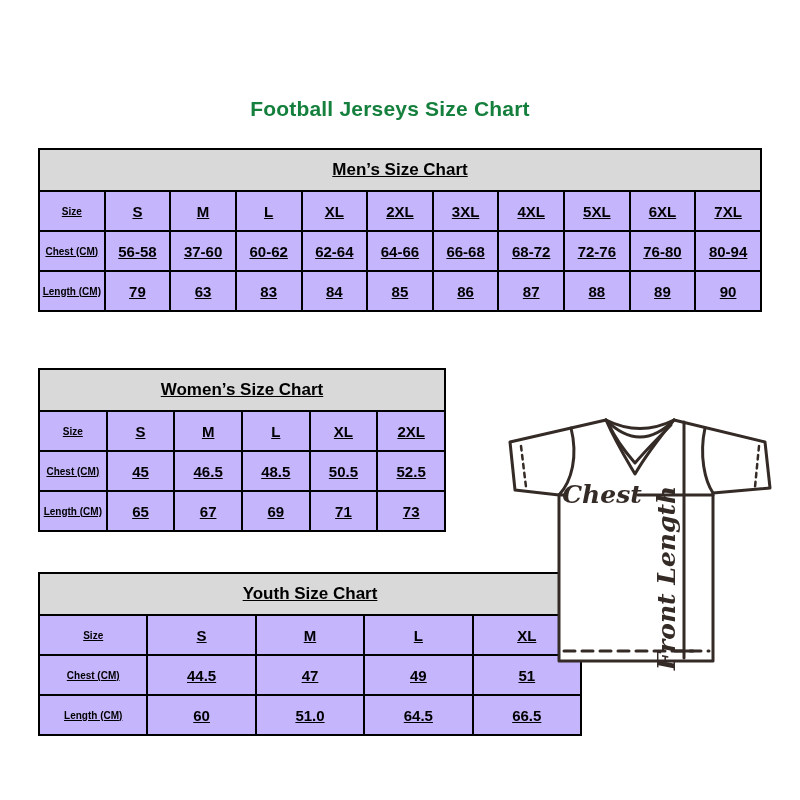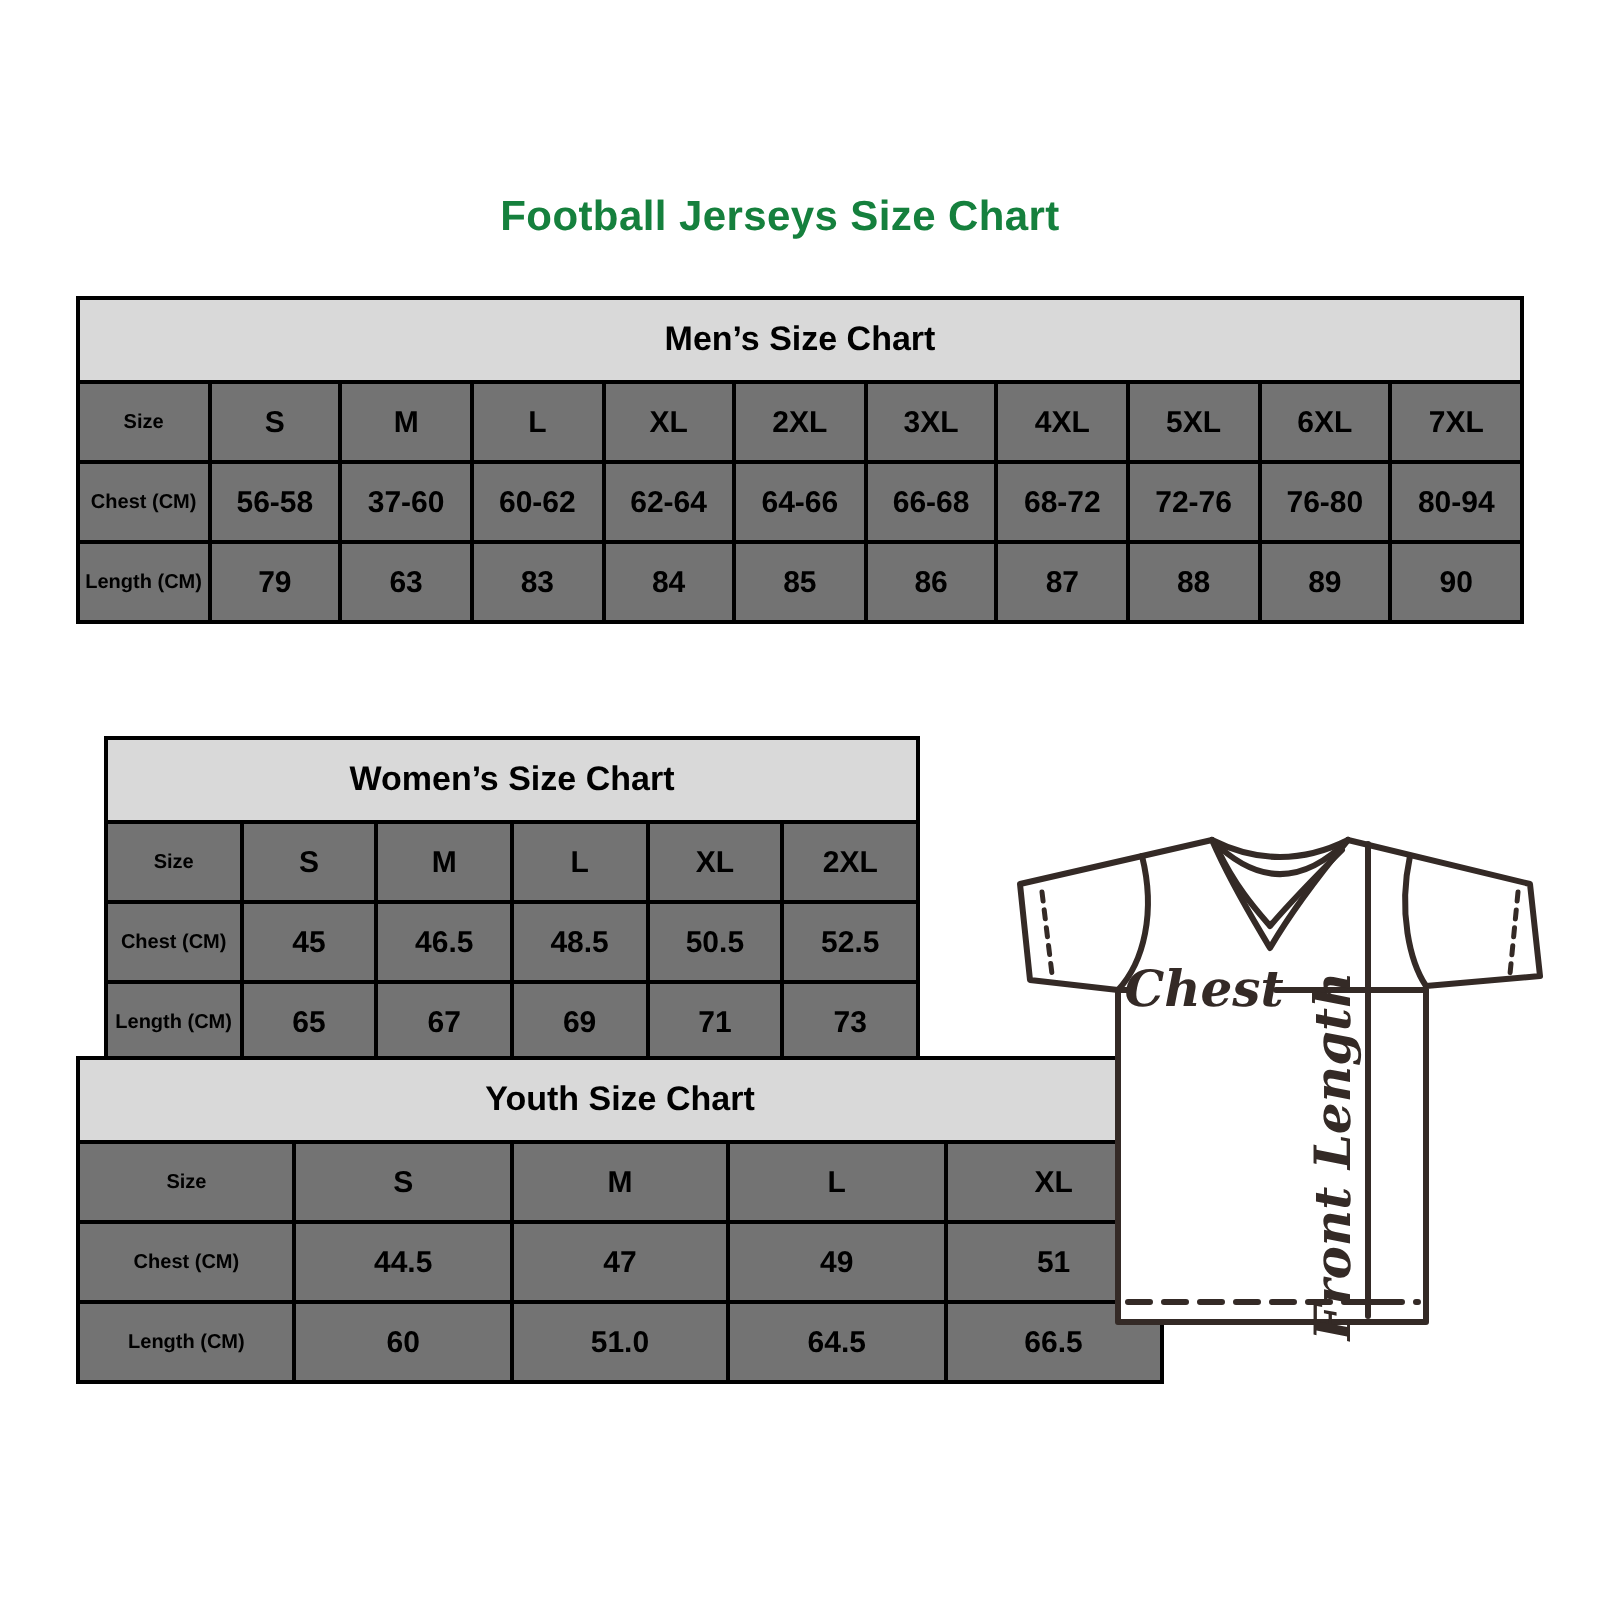--- a/index.html
+++ b/index.html
@@ -7,37 +7,38 @@
     width:800px;height:800px;position:relative;background:#ffffff;
     font-family:"Liberation Sans",sans-serif;overflow:hidden;
   }
   .page-title{
     position:absolute;left:0;top:97px;width:780px;
     text-align:center;font-size:21px;font-weight:bold;color:#15803d;
     font-family:"Liberation Sans",sans-serif;letter-spacing:0.2px;
   }
   table.size-table{
     position:absolute;border-collapse:collapse;table-layout:fixed;
-    background:#737373;
+    background:#c4b5fd;
+    text-decoration:underline;
   }
   .size-table th,.size-table td{
     border:2px solid #000;text-align:center;vertical-align:middle;
     font-weight:bold;color:#000;padding:0;
   }
   .size-table .ttl{
     height:40px;background:#d9d9d9;font-size:17px;
   }
   .size-table tr.data-row{height:40px;}
   .size-table .lbl{font-size:10px;}
   .size-table td{font-size:15px;}
   table.men{left:38px;top:148px;width:724px;}
   table.men .lbl{width:108px;}
-  table.women{left:52px;top:368px;width:408px;}
+  table.women{left:38px;top:368px;width:408px;}
   table.women .lbl{width:110px;}
-  table.youth{left:38px;top:528px;width:544px;}
+  table.youth{left:38px;top:572px;width:544px;}
   table.youth .lbl{width:110px;}
   .jersey-wrap{
     position:absolute;left:498px;top:396px;width:286px;height:302px;
   }
   .jersey-wrap svg{display:block;width:100%;height:100%;}
   .measure-label{
     font-family:"DejaVu Serif","Liberation Serif",serif;
     font-style:italic;font-weight:bold;
   }
 </style>

